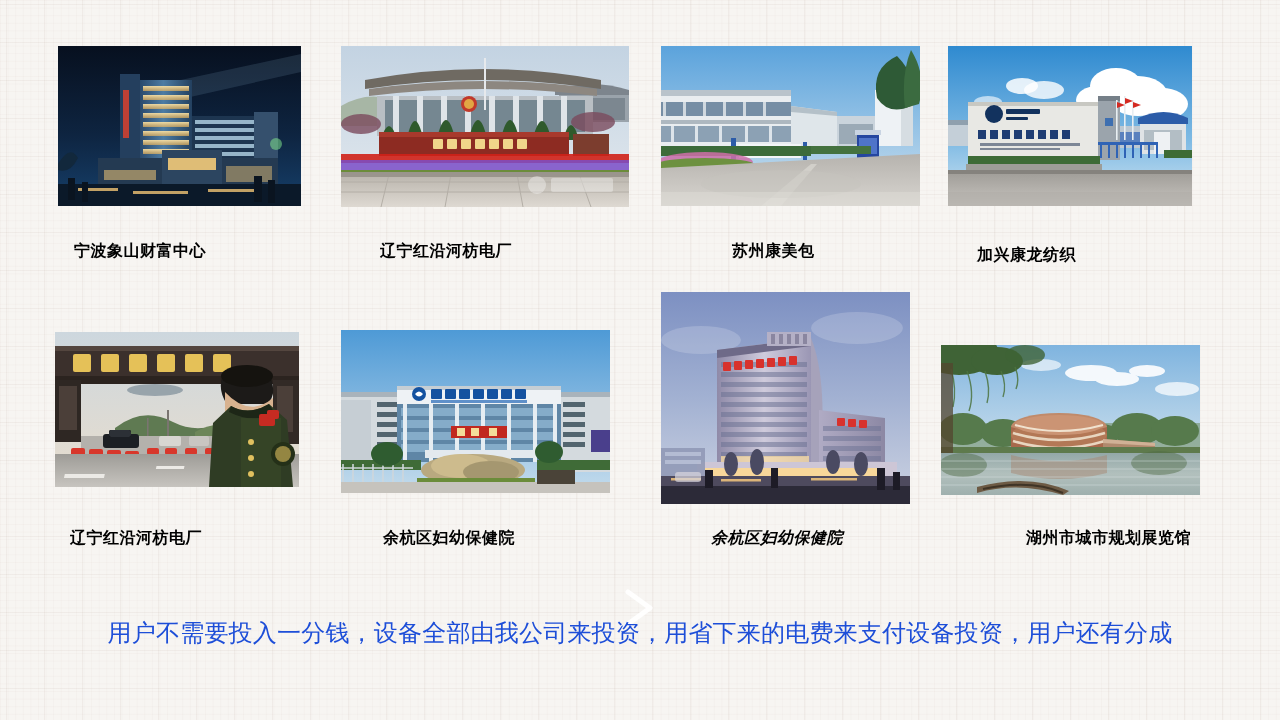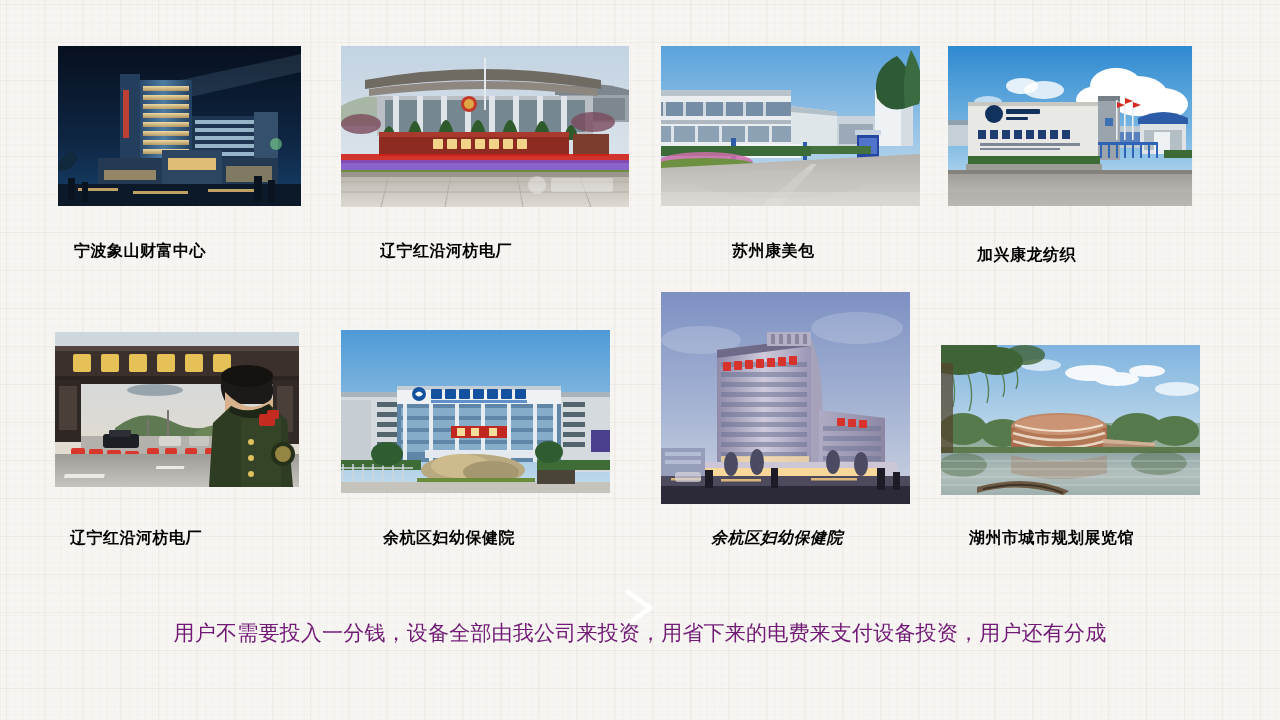--- a/index.html
+++ b/index.html
@@ -68,22 +68,22 @@
     white-space: nowrap;
     font-family: "Liberation Sans", "DejaVu Sans", sans-serif;
   }
 
   #footer-note {
     position: absolute;
     left: 0;
     right: 0;
     top: 620px;
     text-align: center;
-    color: #701a75;
-    font-size: 21px;
+    color: #1d4ed8;
+    font-size: 24px;
     line-height: 26px;
     letter-spacing: 0.2px;
     font-family: "Liberation Serif", "DejaVu Serif", serif;
     white-space: nowrap;
   }
 </style>
 </head>
 <body>
 
 <div id="slide"></div>
@@ -830,16 +830,16 @@
         <path d="M44 26 q6 18 2 32"></path>
           <path d="M60 26 q6 14 2 26"></path>
         <path d="M74 22 q5 12 1 22"></path>
       </g>
       <rect x="0" y="18" width="12" height="90" fill="#54452f" opacity="0.75"></rect>
 
       <path d="M36 142 q52 -14 92 4 l-6 4 q-46 -14 -86 -2 z" fill="#6d5a44"></path>
       <path d="M42 144 q48 -10 80 4" stroke="#3f3426" stroke-width="2" fill="none"></path>
     </svg>
   </div>
-  <div class="photo-caption" style="left:969px; top:527px;">湖州市城市规划展览馆</div>
+  <div class="photo-caption" style="left:1026px; top:527px;">湖州市城市规划展览馆</div>
 </div>
 
 <div id="footer-note">用户不需要投入一分钱，设备全部由我公司来投资，用省下来的电费来支付设备投资，用户还有分成</div>
 
 </body></html>

